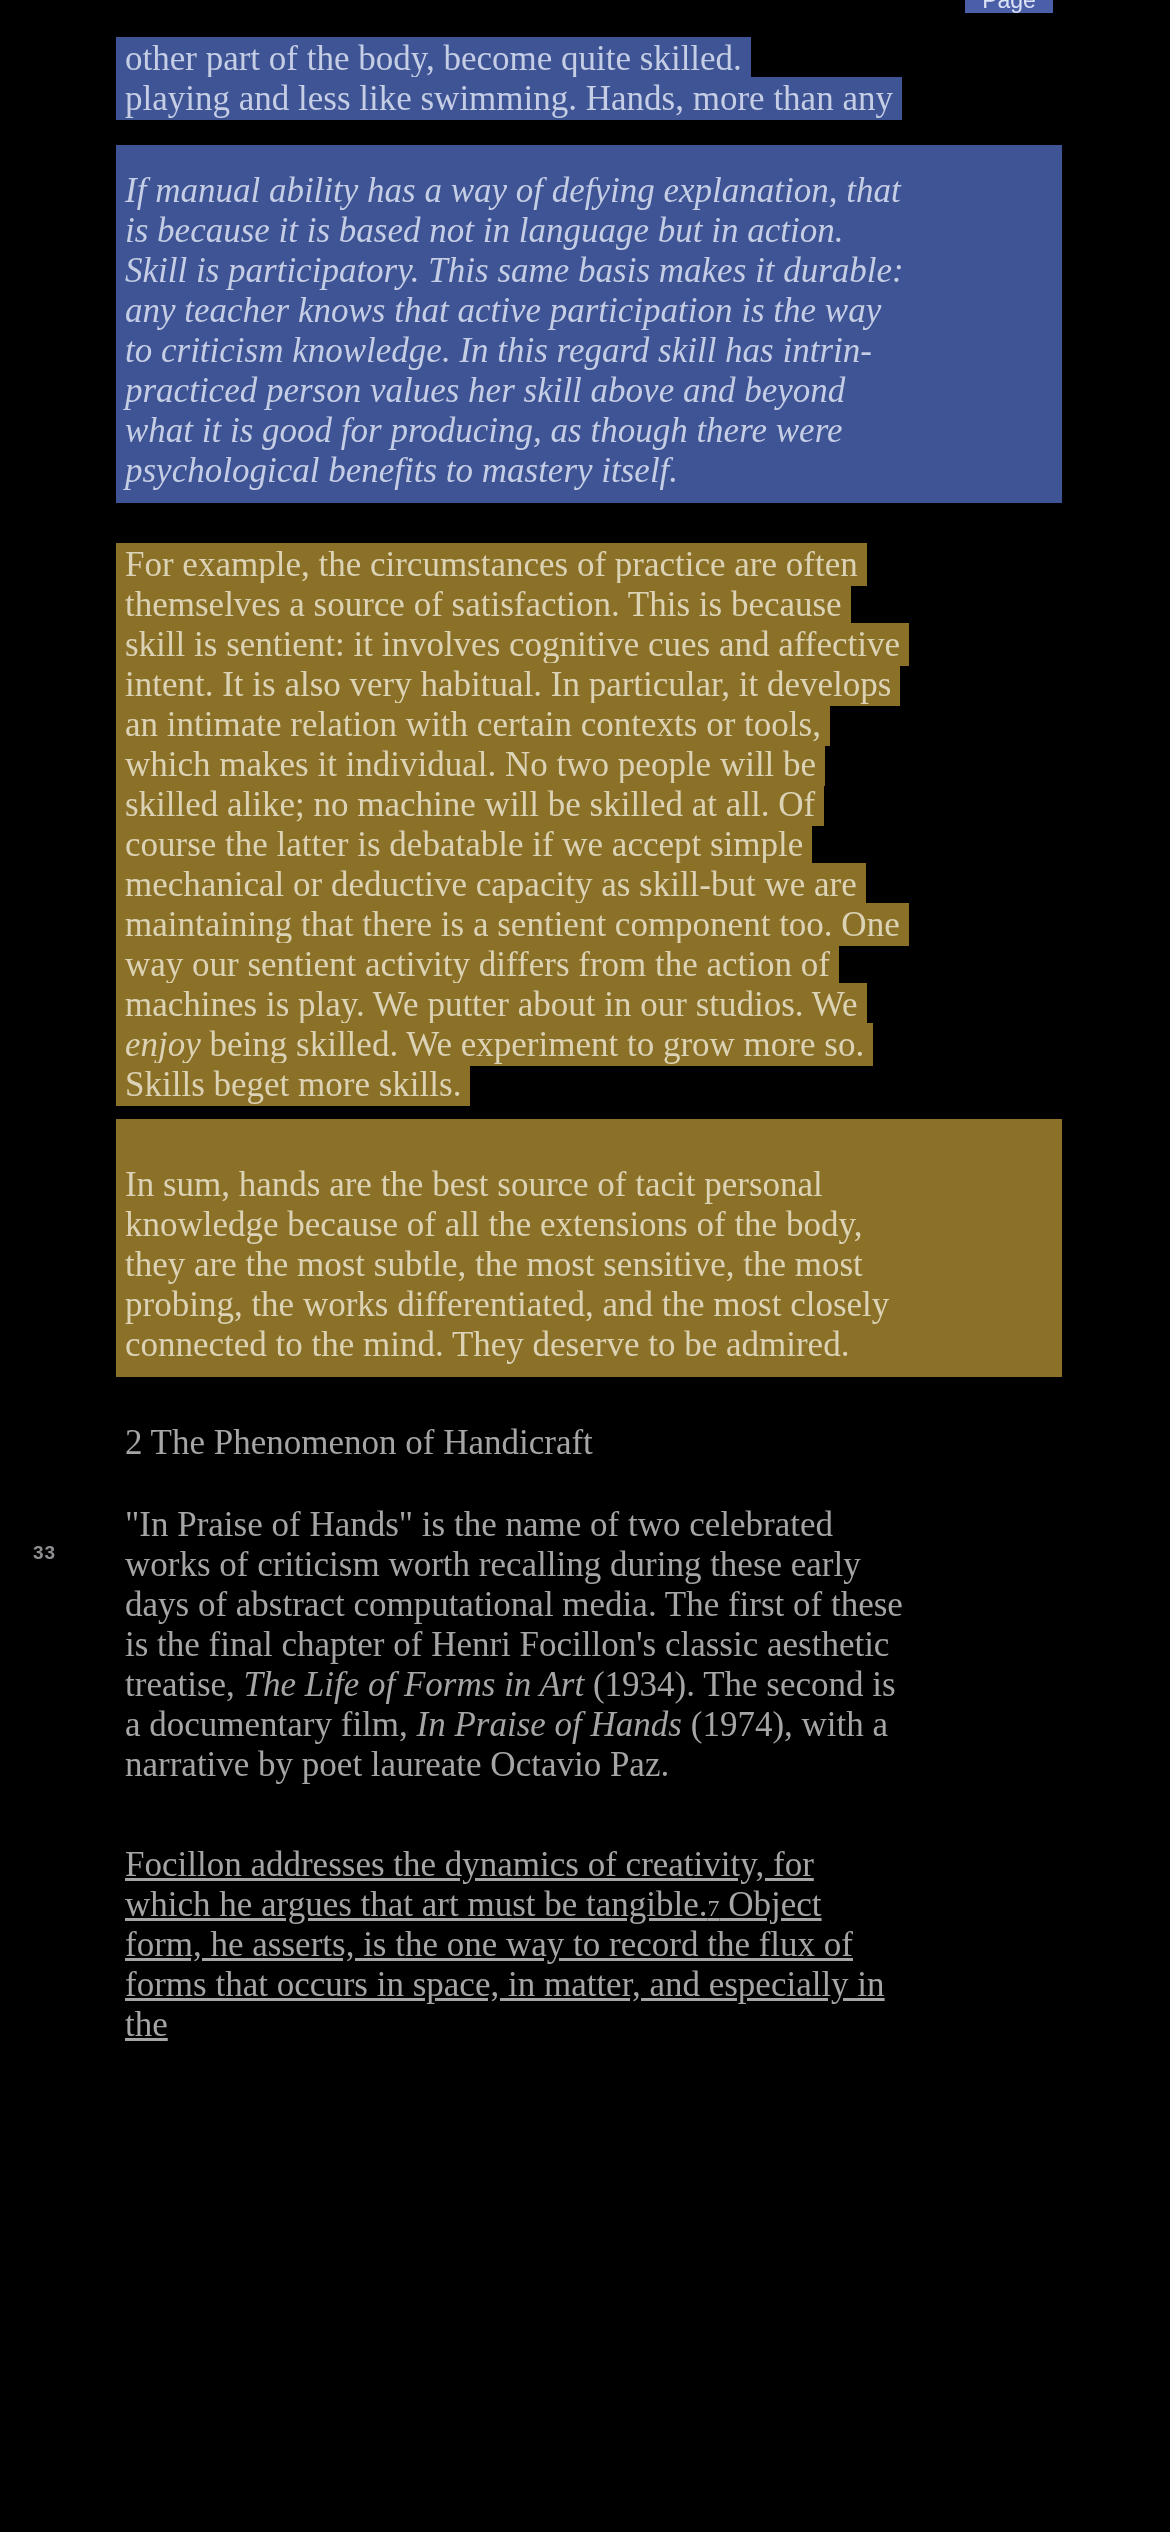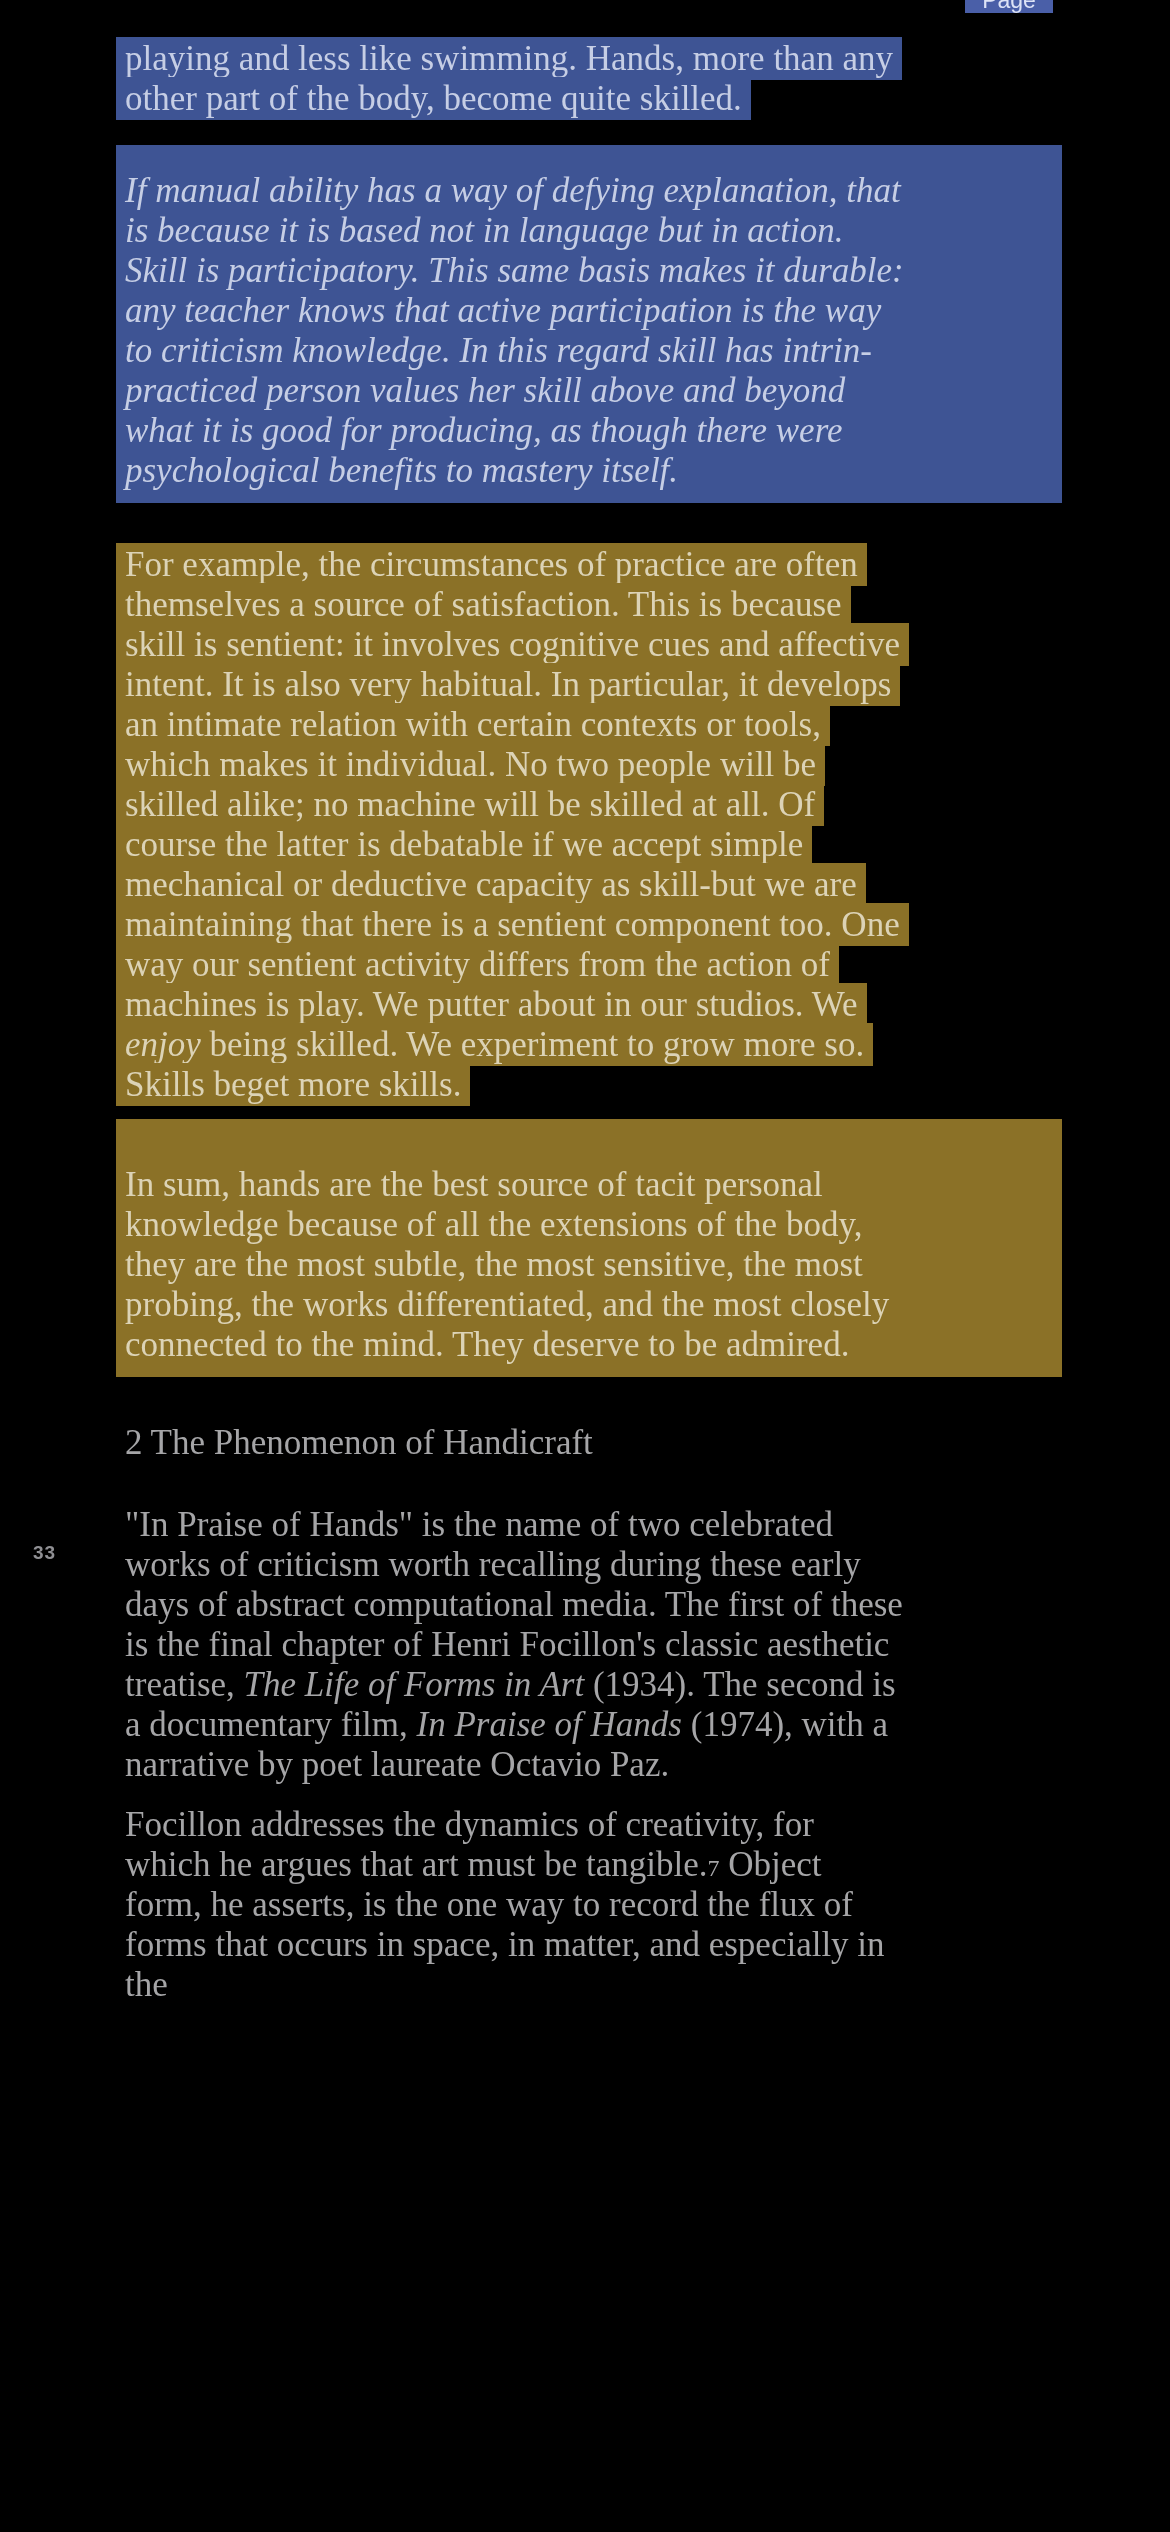--- a/index.html
+++ b/index.html
@@ -76,39 +76,39 @@
   }
   .block-blue  { background: var(--hl-blue, #3e5494);  color: var(--text-on-blue, #c6cee5); }
   .block-olive { background: var(--hl-olive, #8b7127); color: var(--text-on-olive, #dcd3b6); padding-top: 46px; }
   
   .p[data-para="p1"]      { margin-top: 35px; padding-top: 4px; padding-bottom: 4px; }
   .p[data-para="p2"]      { margin-top: 22px; font-style: italic; }
   .p[data-para="p3"]      { margin-top: 42px; }
   .p[data-para="p4"]      { margin-top: 14px; }
   .p[data-para="heading"] { margin-top: 46px; }
   .p[data-para="p5"]      { margin-top: 42px; }
-  .p[data-para="p6"]      { margin-top: 20px; }
+  .p[data-para="p6"]      { margin-top: 60px; text-decoration: underline; }
   .em { font-style: italic; }
   .fn { font-size: 24px; }
 </style>
 </head>
 <body>
 
 <div class="screen">
 
   <div class="chip">
     <span class="chip-label">Page</span>
   </div>
 
   <div class="margin-num">33</div>
 
   <main class="content">
     <div class="p" data-para="p1">
+        <div class="line"><span class="hl hl-blue">other part of the body, become quite skilled.</span></div>
         <div class="line"><span class="hl hl-blue">playing and less like swimming. Hands, more than any</span></div>
-        <div class="line"><span class="hl hl-blue">other part of the body, become quite skilled.</span></div>
       </div>
     <div class="p block block-blue" data-para="p2">
         <div class="line">If manual ability has a way of defying explanation, that</div>
         <div class="line">is because it is based not in language but in action.</div>
         <div class="line">Skill is participatory. This same basis makes it durable:</div>
         <div class="line">any teacher knows that active participation is the way</div>
         <div class="line">to criticism knowledge. In this regard skill has intrin-</div>
         <div class="line">practiced person values her skill above and beyond</div>
         <div class="line">what it is good for producing, as though there were</div>
         <div class="line">psychological benefits to mastery itself.</div>

